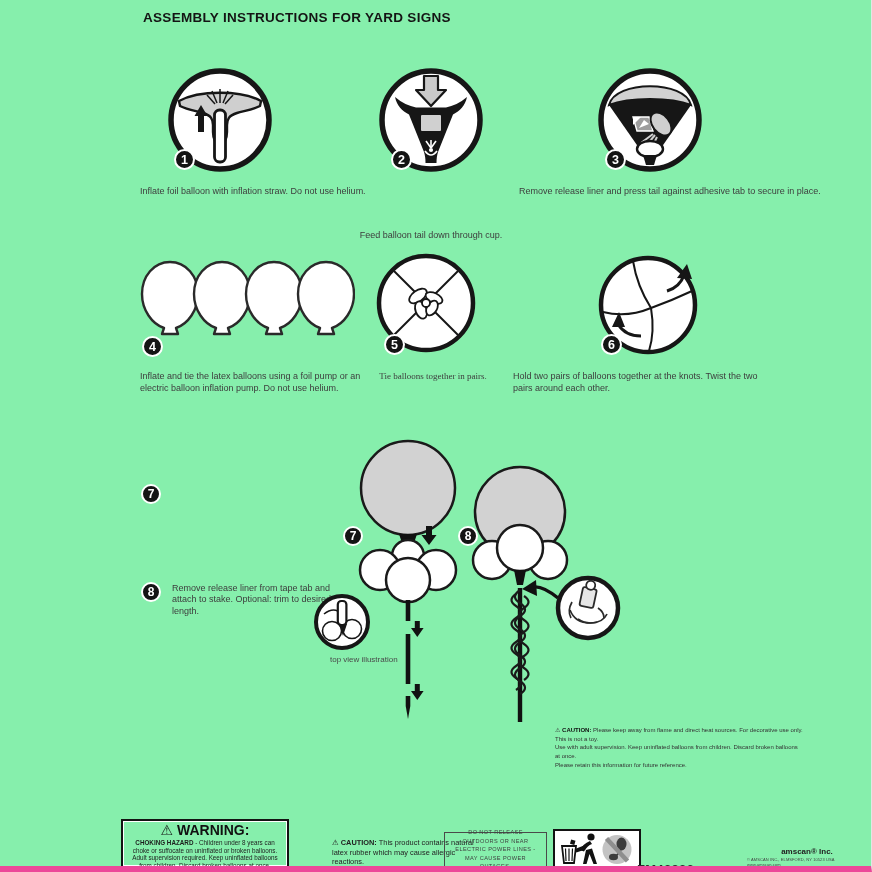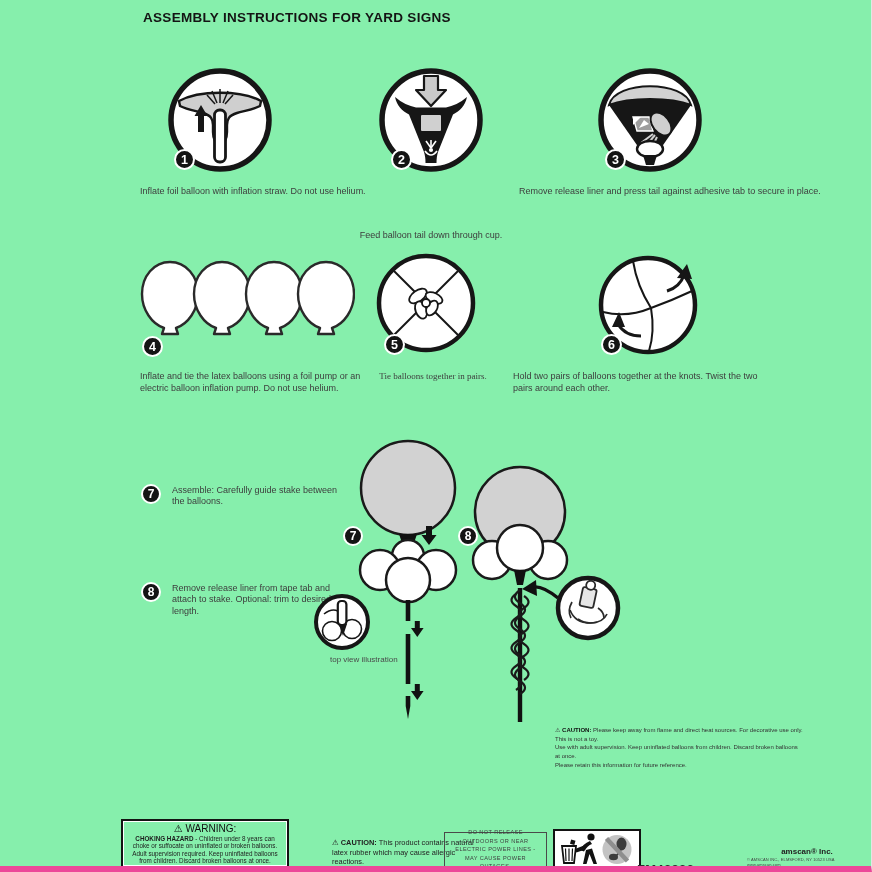--- a/index.html
+++ b/index.html
@@ -18,21 +18,21 @@
   }
   .badge.sm{width:20px;height:20px;font-size:12px;}
   .steptext{position:absolute;font-size:9px;line-height:1.25;color:#3d3d3d;}
   .topview-label{position:absolute;left:330px;top:655px;font-size:8px;color:#4a4a4a;}
   .flame{position:absolute;left:555px;top:726px;width:248px;font-size:6px;line-height:1.45;color:#333;}
   .flame b{color:#111;}
   .warnbox{
     position:absolute;left:121px;top:819px;width:168px;height:49px;border:2.5px solid #131313;
     box-sizing:border-box;padding:2px 4px 0 4px;text-align:center;box-shadow:0 0 0 1px #fff inset;
   }
-  .warnbox .wtitle{font-size:10px;font-weight:normal;color:#111;line-height:1.1;}
+  .warnbox .wtitle{font-size:14px;font-weight:bold;color:#111;line-height:1.1;}
   .warnbox .wbody{font-size:6.3px;line-height:1.18;color:#1c1c1c;margin-top:1px;}
   .latex{position:absolute;left:296px;top:838px;width:152px;font-size:7.4px;line-height:1.3;color:#222;margin-left:36px;}
   .relbox{
     position:absolute;left:444px;top:832px;width:103px;height:35px;border:1.3px solid #4a4a4a;
     box-sizing:border-box;display:flex;align-items:center;justify-content:center;text-align:center;
     font-size:5.6px;letter-spacing:.4px;color:#3f3f3f;line-height:1.55;padding:0 5px;
   }
   .iconbox{
     position:absolute;left:553px;top:829px;width:88px;height:42px;border:2.5px solid #131313;
     box-sizing:border-box;background:#fff;
@@ -163,21 +163,20 @@
       <span>6</span>
     </div>
 
   <div class="cap" style="left:140px;top:371px;width:230px;">Inflate and tie the latex balloons using a foil pump or an electric balloon inflation pump. Do not use helium.</div>
   <div class="cap" style="left:358px;top:371px;width:150px;text-align:center;font-family:Liberation Serif, serif;">Tie balloons together in pairs.</div>
   <div class="cap" style="left:513px;top:371px;width:252px;">Hold two pairs of balloons together at the knots. Twist the two pairs around each other.</div>
 
   <div class="badge sm" style="left:141px;top:484px;">
       <span>7</span>
     </div>
-  <div class="steptext" style="left:172px;top:485px;width:170px;">Assemble: Carefully guide stake between the balloons.</div>
 
   <div class="badge sm" style="left:141px;top:582px;">
       <span>8</span>
     </div>
   <div class="steptext" style="left:172px;top:583px;width:162px;">Remove release liner from tape tab and attach to stake. Optional: trim to desired length.</div>
 
   <svg class="abs" style="left:300px;top:438px;" width="350" height="337" viewBox="0 0 350 337">
 
     <g>
       <circle cx="108" cy="50" r="47" fill="#d2d2d2" stroke="#1a1a1a" stroke-width="2.5"></circle>

